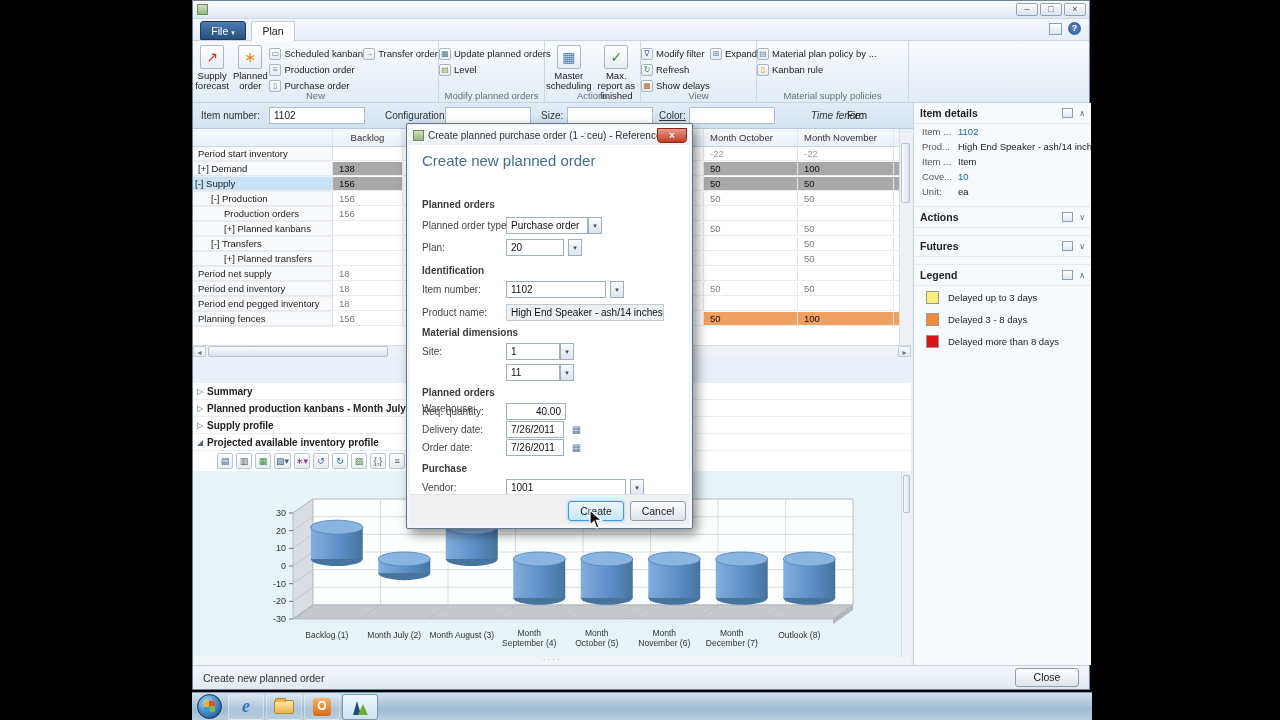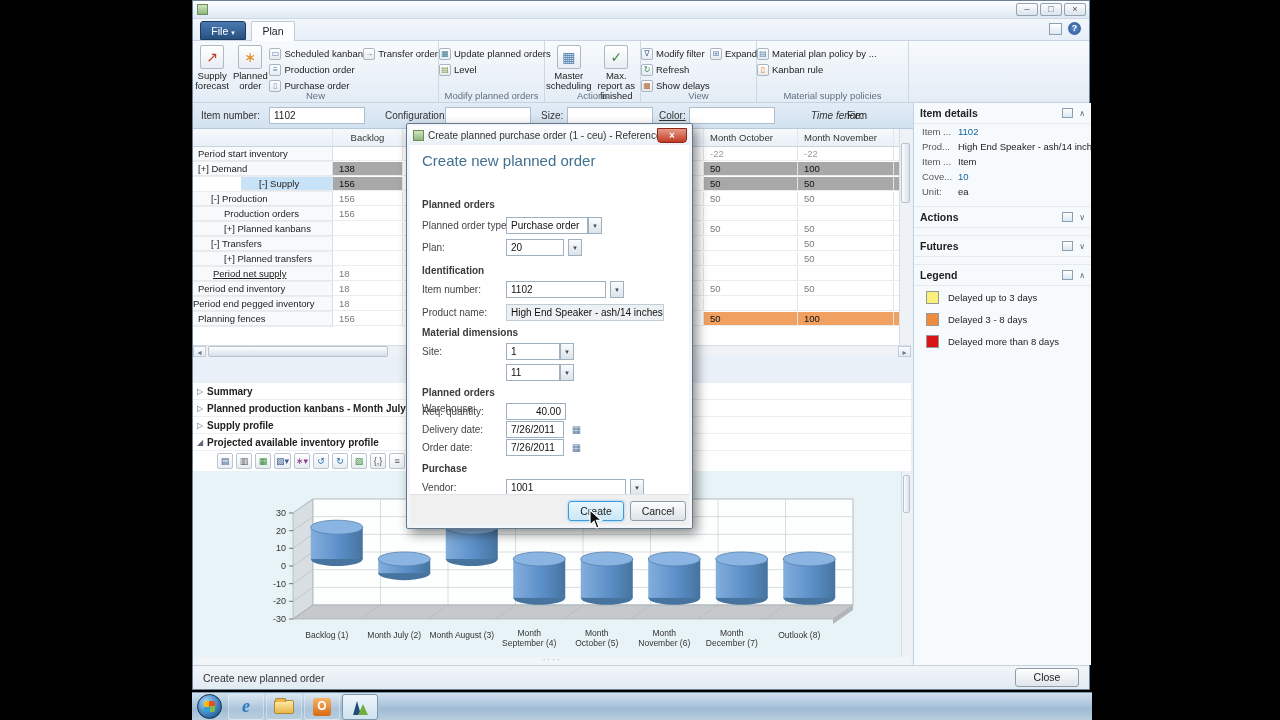--- a/index.html
+++ b/index.html
@@ -350,21 +350,21 @@
             <div class="grow">
               <div class="gl" style="padding-left: 5px;">[+] Demand</div>
               <div class="gc gray">138</div>
               <div class="gc"></div>
               <div class="gc gray">50</div>
               <div class="gc gray">100</div>
               <div class="gc gray">150</div>
               <div class="gc"></div>
             </div>
             <div class="grow">
-              <div class="gl sel" style="padding-left: 18px; margin-left: 48px;">[-] Supply</div>
+              <div class="gl sel" style="padding-left: 2px;">[-] Supply</div>
               <div class="gc gray">156</div>
               <div class="gc"></div>
               <div class="gc gray">50</div>
               <div class="gc gray">50</div>
               <div class="gc gray">100</div>
               <div class="gc"></div>
             </div>
             <div class="grow">
               <div class="gl" style="padding-left: 18px;">[-] Production</div>
               <div class="gc">156</div>
@@ -404,39 +404,39 @@
             <div class="grow">
               <div class="gl" style="padding-left: 31px;">[+] Planned transfers</div>
               <div class="gc"></div>
               <div class="gc"></div>
               <div class="gc"></div>
               <div class="gc">50</div>
               <div class="gc">100</div>
               <div class="gc"></div>
             </div>
             <div class="grow">
-              <div class="gl" style="padding-left: 20px; text-decoration: underline;">Period net supply</div>
+              <div class="gl" style="padding-left: 5px;">Period net supply</div>
               <div class="gc">18</div>
               <div class="gc"></div>
               <div class="gc"></div>
               <div class="gc"></div>
               <div class="gc"></div>
               <div class="gc"></div>
             </div>
             <div class="grow">
               <div class="gl" style="padding-left: 5px;">Period end inventory</div>
               <div class="gc">18</div>
               <div class="gc"></div>
               <div class="gc">50</div>
               <div class="gc">50</div>
               <div class="gc">50</div>
               <div class="gc"></div>
             </div>
             <div class="grow">
-              <div class="gl" style="">Period end pegged inventory</div>
+              <div class="gl" style="padding-left: 5px;">Period end pegged inventory</div>
               <div class="gc">18</div>
               <div class="gc"></div>
               <div class="gc"></div>
               <div class="gc"></div>
               <div class="gc"></div>
               <div class="gc"></div>
             </div>
             <div class="grow">
               <div class="gl" style="padding-left: 5px;">Planning fences</div>
               <div class="gc">156</div>

